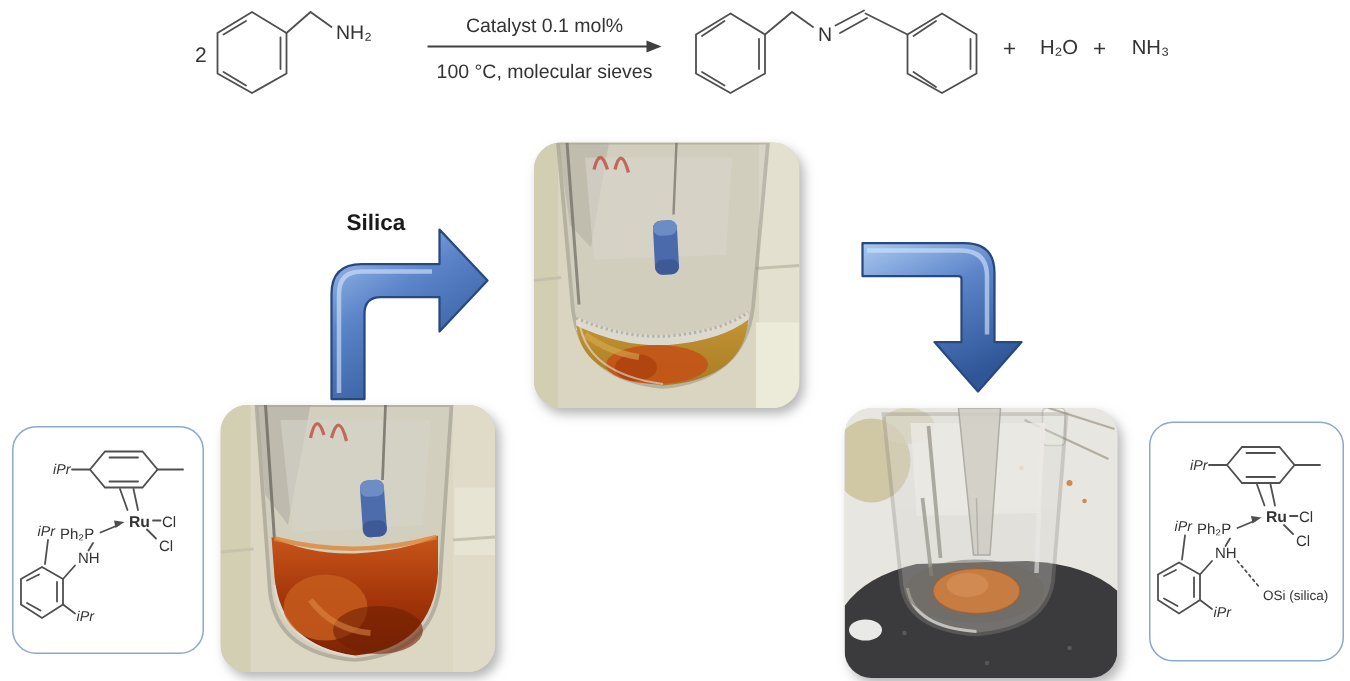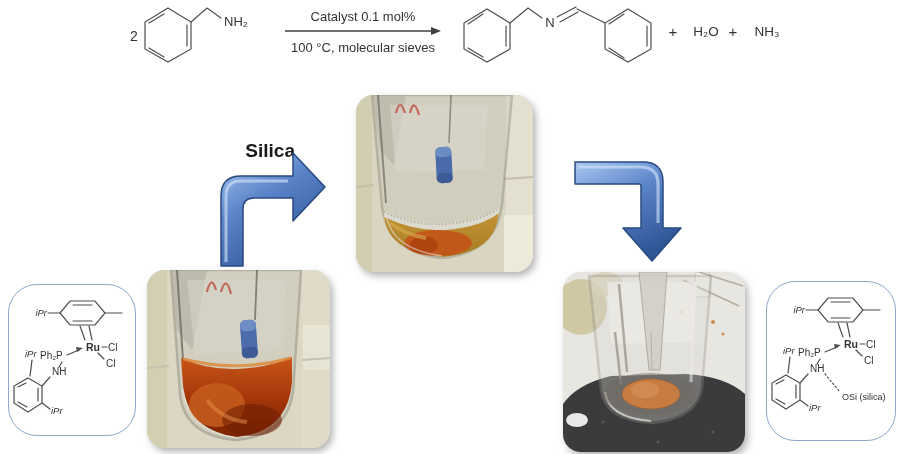--- a/index.html
+++ b/index.html
@@ -8,25 +8,25 @@
     font-family:"Liberation Sans",sans-serif;overflow:hidden;
   }
   .abs{position:absolute;}
   svg text{font-family:"Liberation Sans",sans-serif;fill:#333;}
   .photo{
     position:absolute;border-radius:18px;overflow:hidden;
     box-shadow:3px 4px 7px rgba(110,110,110,.5);
     background:#dbd7c2;
   }
   .struct-box{
-    position:absolute;border:1.6px solid #8ca8cb;border-radius:29px;background:#fff;
+    position:absolute;border:1.6px solid #8ca8cb;border-radius:16px;background:#fff;
   }
   #silica-label{
-    position:absolute;left:231px;top:140px;width:64px;text-align:right;
-    font-size:19px;font-weight:600;color:#1a1a1a;
+    position:absolute;left:231px;top:140px;width:64px;text-align:left;
+    font-size:15px;font-weight:600;color:#1a1a1a;
   }
   .chem{stroke:#4f4f4f;stroke-width:1.2;fill:none;stroke-linecap:round;}
 </style>
 </head>
 <body>
 
 <div id="canvas">
 
   <svg class="abs" style="left:120px;top:0;" width="680" height="72" viewBox="0 0 680 72">
 

